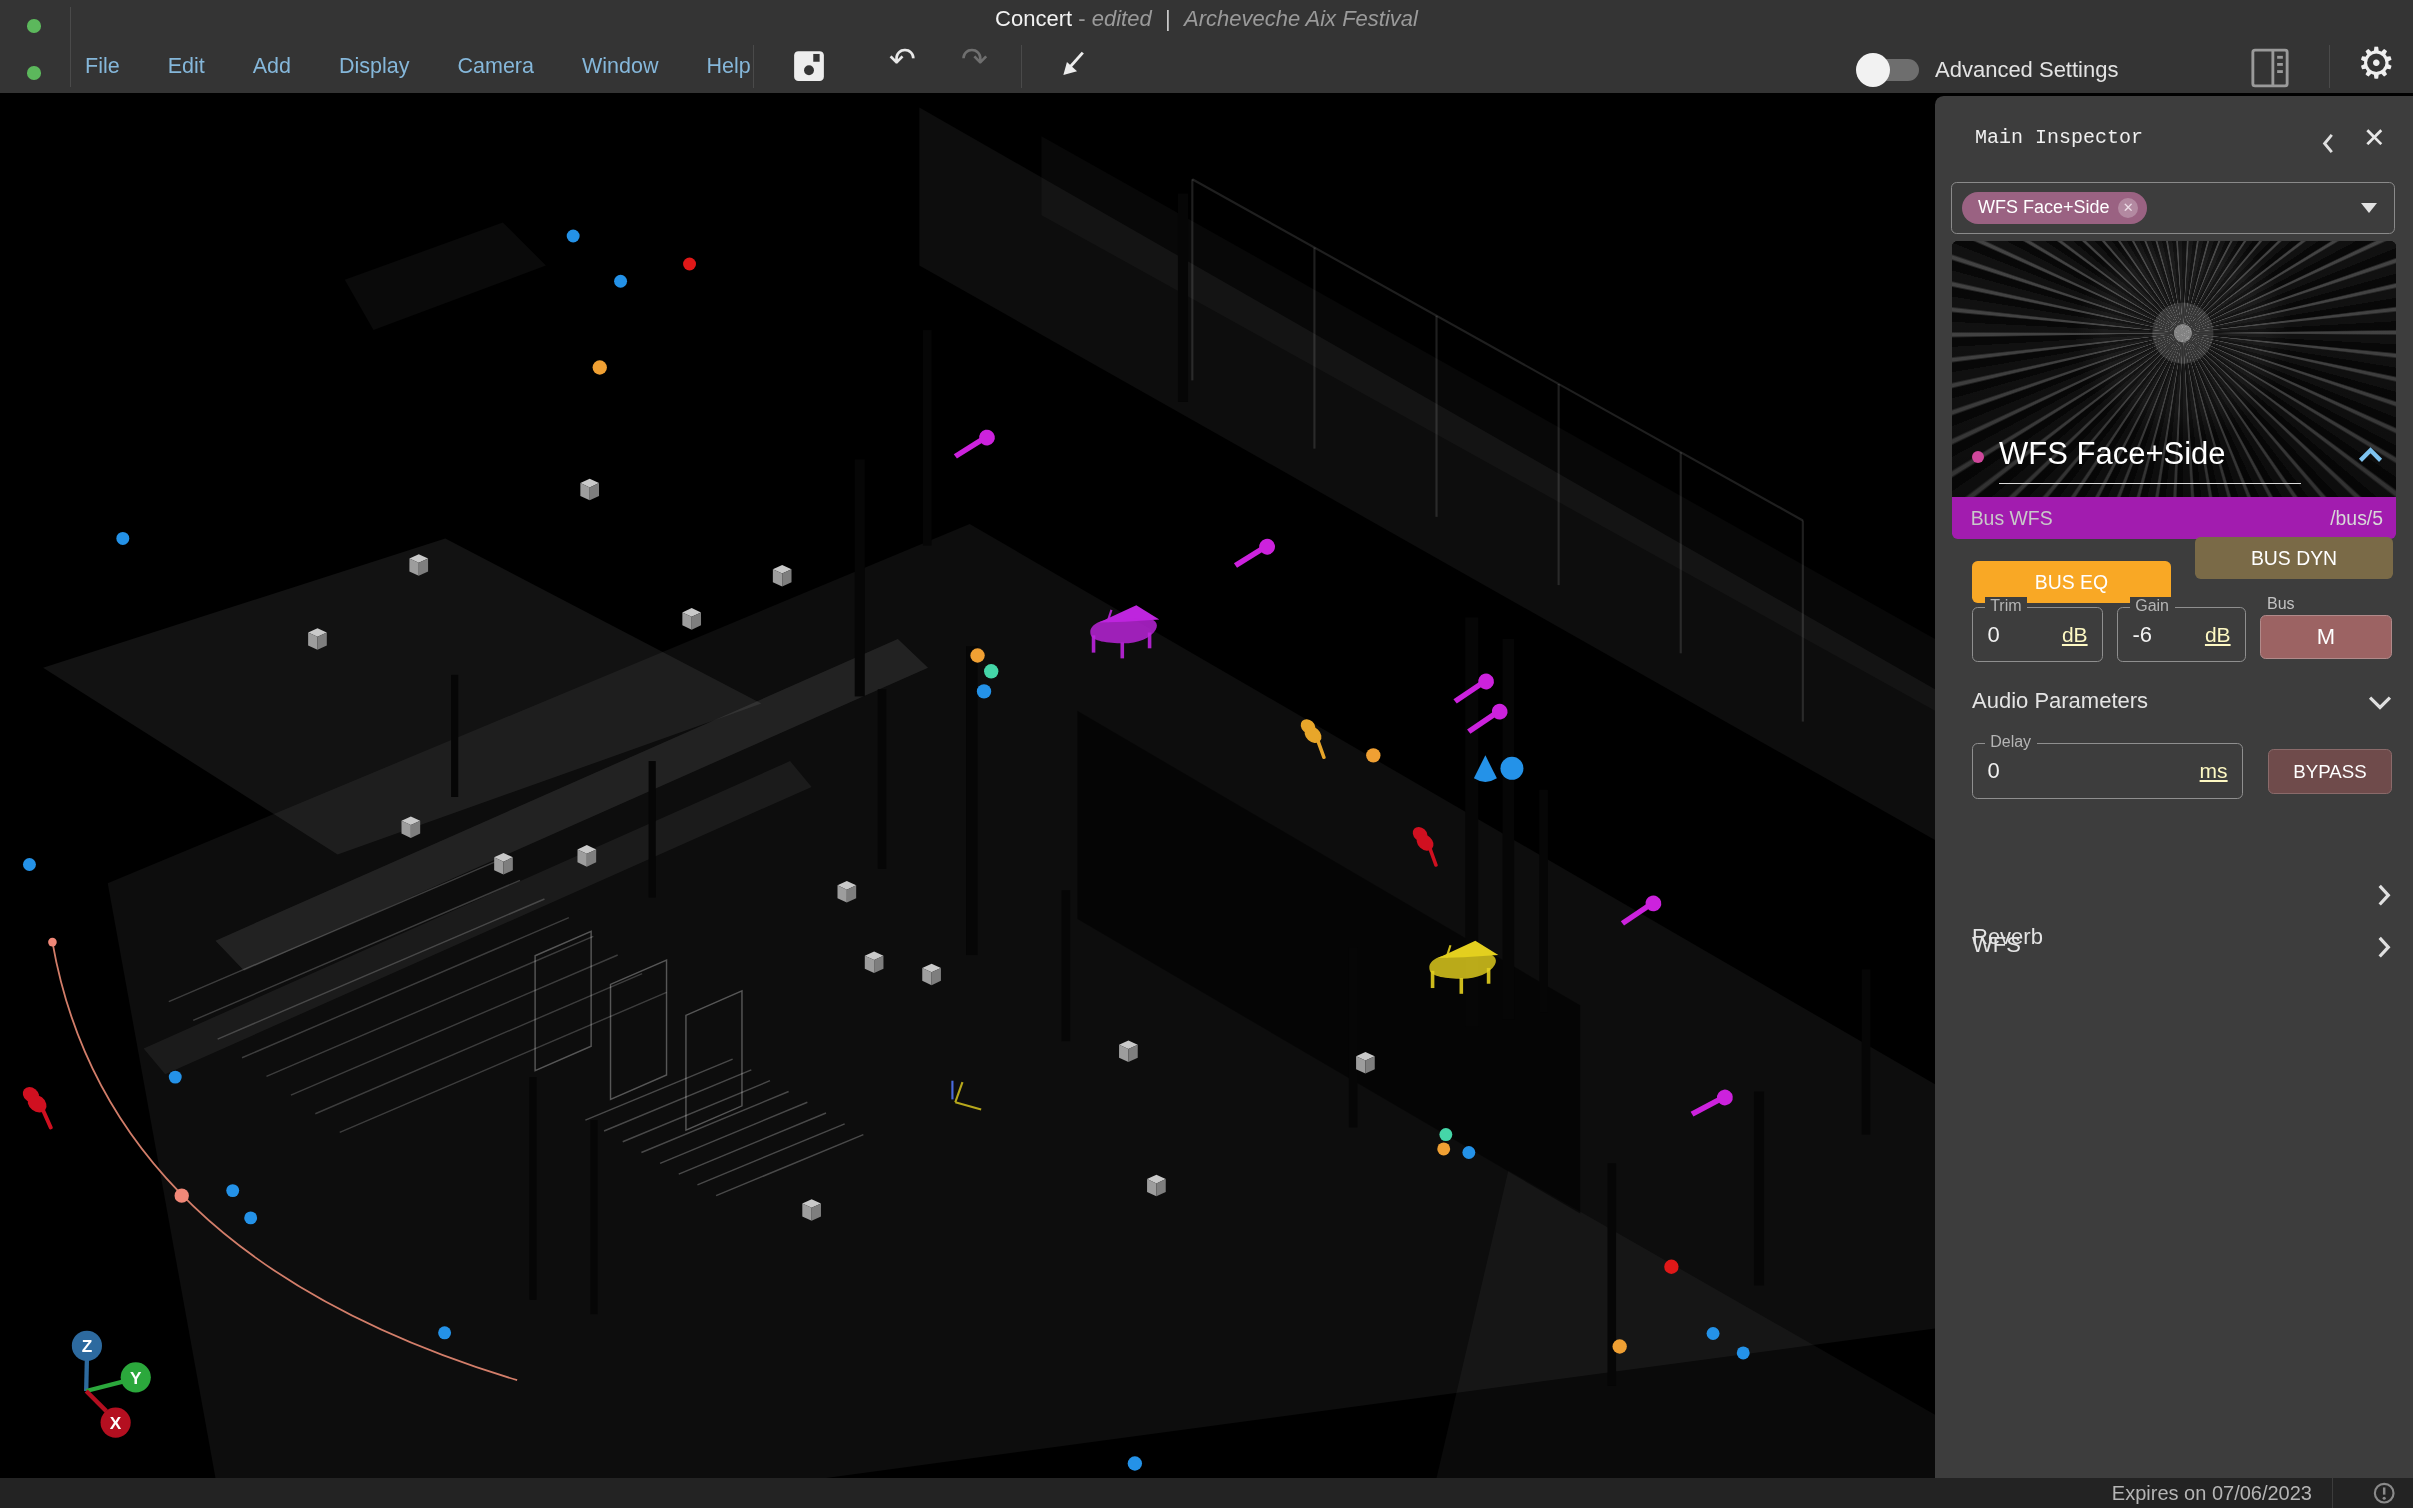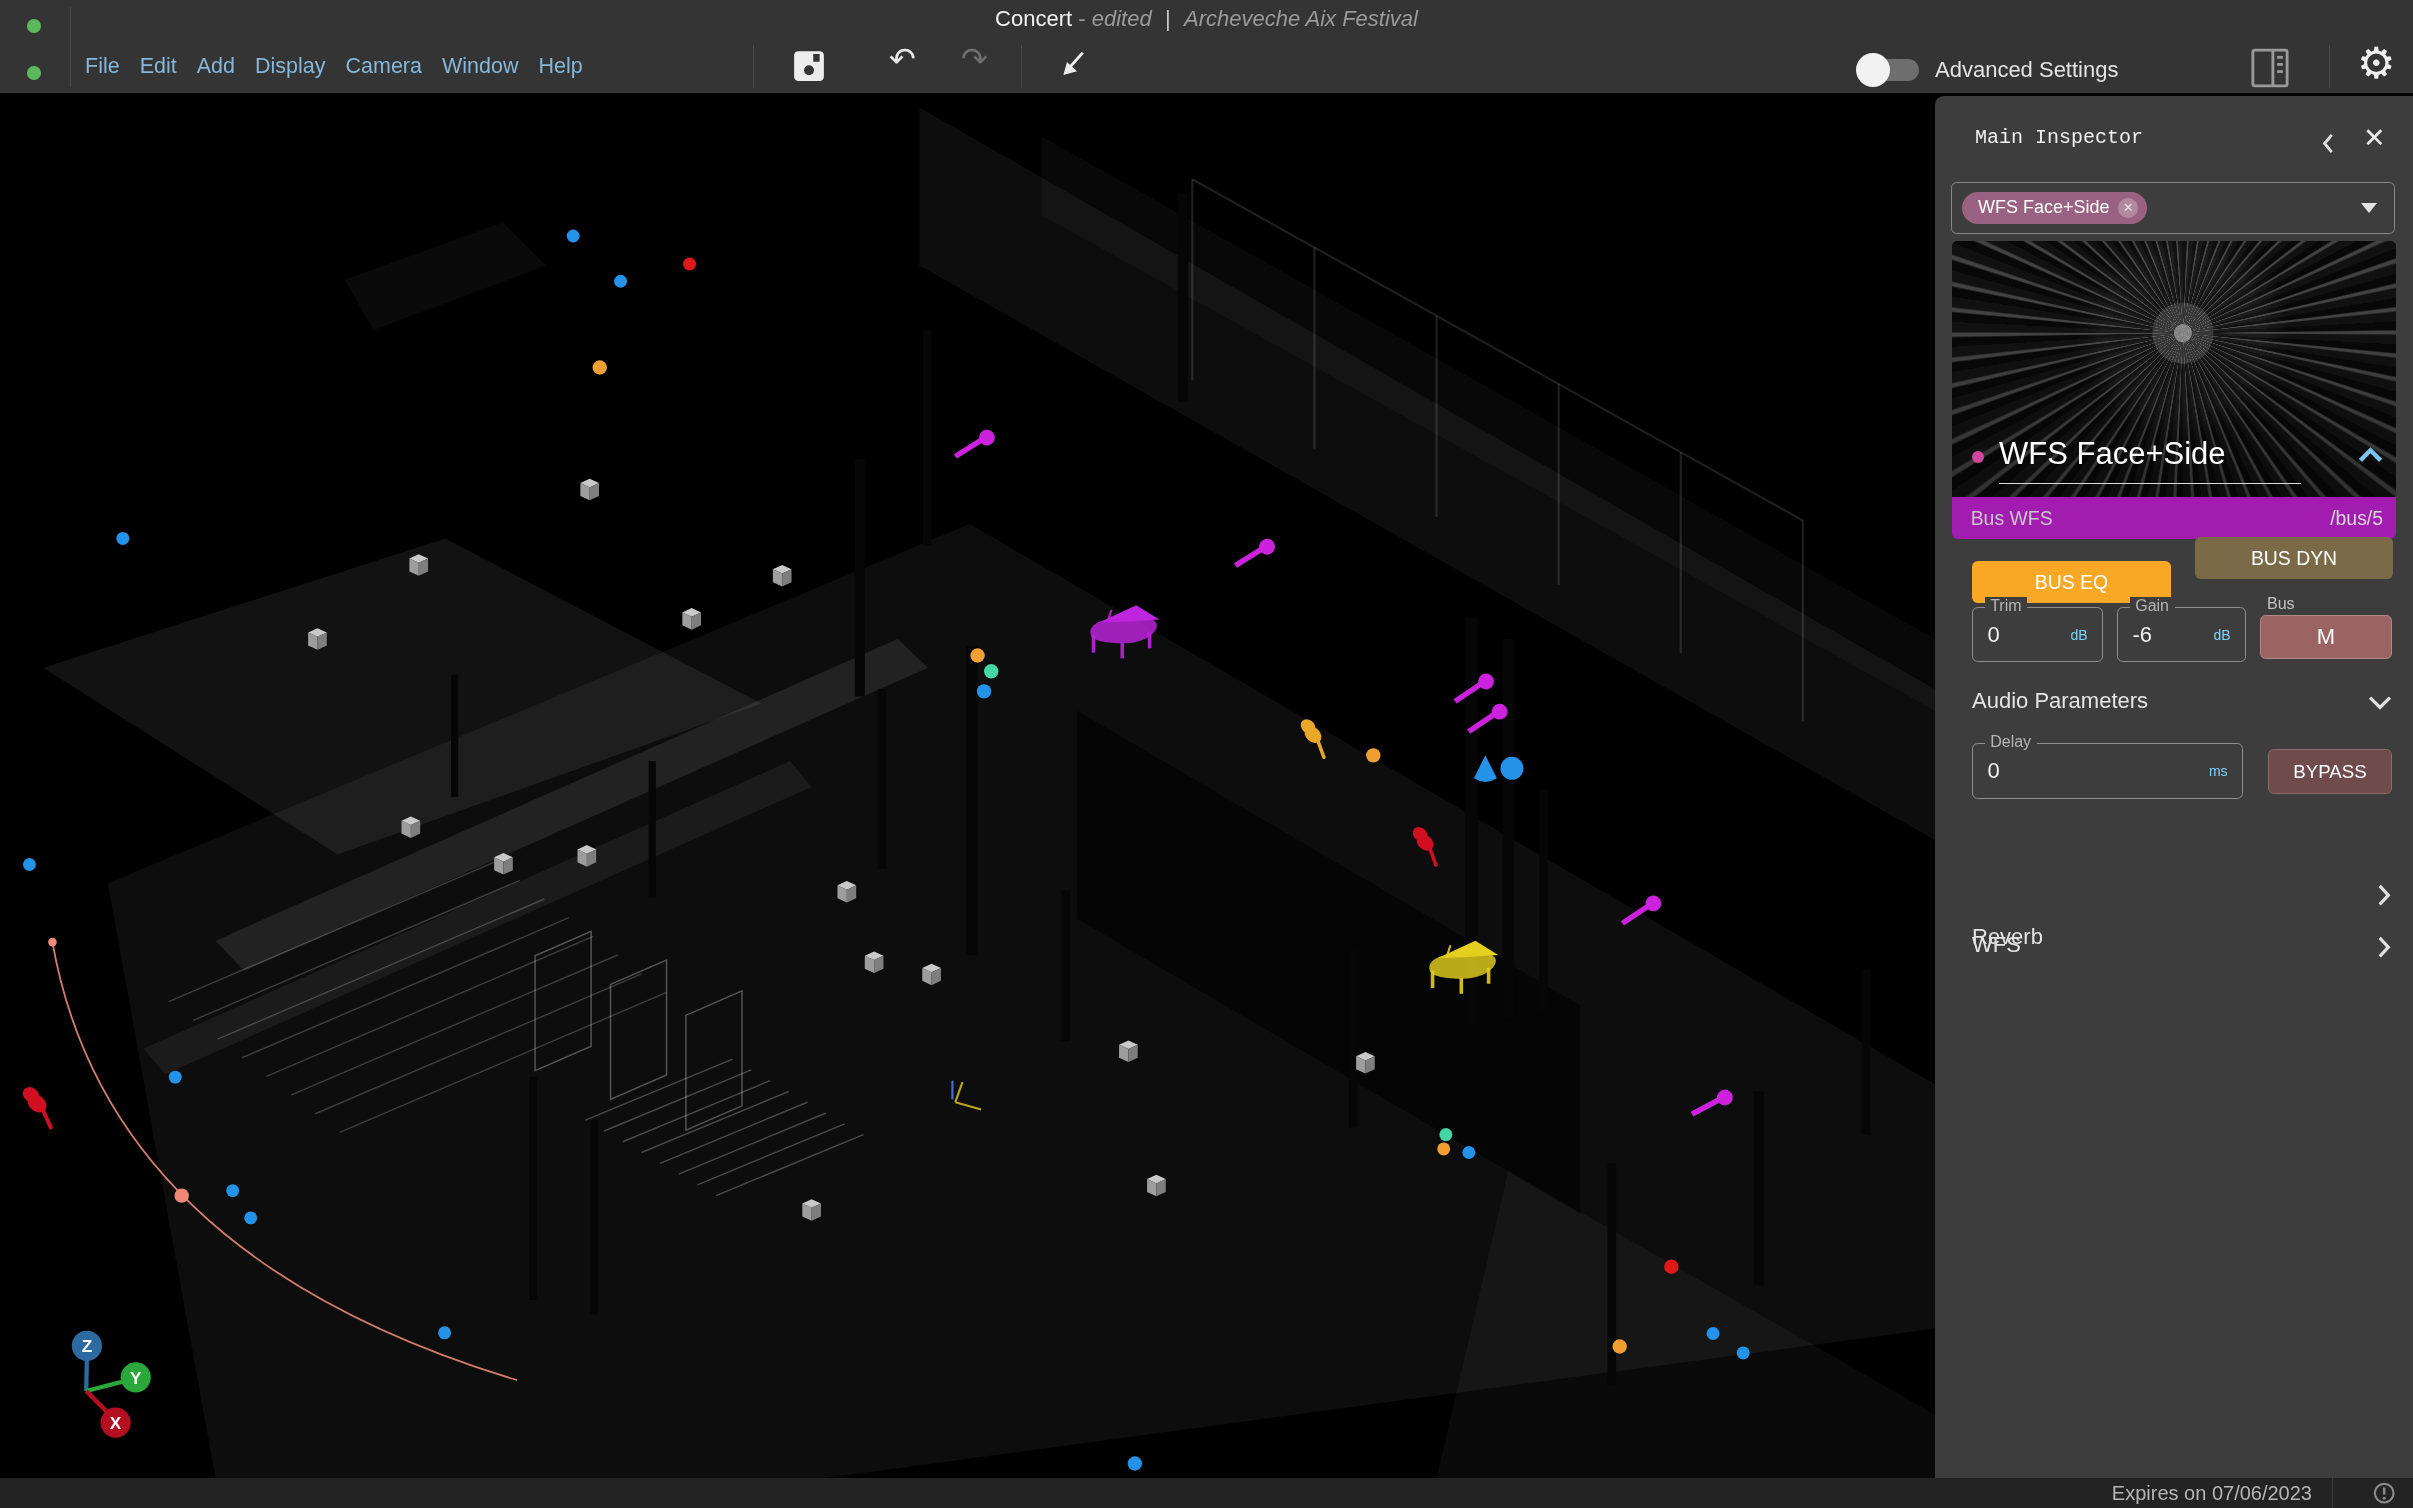--- a/index.html
+++ b/index.html
@@ -7,21 +7,21 @@
        font-family:"Liberation Sans",sans-serif;-webkit-font-smoothing:antialiased;}
 
   
   .topbar{position:absolute;left:0;top:0;width:2413px;height:93px;background:#343434;}
   .win-title{position:absolute;left:0;right:0;top:5.7px;text-align:center;font-size:22px;color:#f2f2f2;}
   .win-title .dim{color:#9a9a9a;}
   .win-title .it{font-style:italic;color:#9a9a9a;}
   .win-title .bar{color:#c8c8c8;margin:0 7.2px;font-style:normal;}
   .led{position:absolute;left:27px;width:13.6px;height:13.6px;border-radius:50%;background:var(--led-green);}
   .vdiv{position:absolute;width:1.4px;background:#4a4a4a;}
-  .menus{position:absolute;left:85px;top:43px;height:47px;display:flex;gap:20px;align-items:center;
+  .menus{position:absolute;left:85px;top:43px;height:47px;display:flex;gap:48px;align-items:center;
          font-size:21.5px;color:var(--menu-blue);}
   .menus span{cursor:default;}
   .tbicon{position:absolute;top:49px;}
   .toggle-track{position:absolute;left:1863px;top:59px;width:56px;height:21.5px;border-radius:11.5px;background:#6e6e6e;}
   .toggle-knob{position:absolute;left:-7.2px;top:-6.5px;width:34px;height:34px;border-radius:50%;background:#f2f2f2;}
   .adv-label{position:absolute;left:1935px;top:57px;font-size:22px;color:#e3e3e3;}
   .gear{position:absolute;left:2357px;top:42px;font-size:43px;color:#efefef;line-height:1;}
 
   
   .viewport{position:absolute;left:0;top:93px;width:1935px;height:1385px;background:#000;}
@@ -53,21 +53,21 @@
   .busbar{left:17px;top:401px;width:444px;height:42px;background:#a21caf;border-radius:0 0 5.7px 5.7px;
           display:flex;align-items:center;justify-content:space-between;padding:0 13px 0 18.7px;box-sizing:border-box;}
   .busbar .l{font-size:19.4px;color:#c9c9c9;}
   .busbar .r{font-size:19.4px;color:#d8d8d8;}
   .btn{display:flex;align-items:center;justify-content:center;border-radius:5.7px;color:#fff;font-size:19.4px;}
   .btn-buseq{left:37px;top:465px;width:199px;height:42px;background:var(--accent-orange);}
   .btn-busdyn{left:260px;top:441px;width:198px;height:42px;background:var(--bus-dyn-brown);}
   .fieldset{border:1.4px solid #8f8f8f;border-radius:5.7px;box-sizing:border-box;padding-left:44px;}
   .legend{position:absolute;top:-10.8px;left:11.5px;background:#3d3d3d;padding:0 5.7px;font-size:16px;color:#b5b5b5;}
   .fs-val{position:absolute;left:14.4px;top:50%;transform:translateY(-50%);font-size:22px;color:#f2f2f2;}
-  .fs-unit{position:absolute;right:14.4px;top:50%;transform:translateY(-50%);font-size:14px;color:#7dd3fc;}
+  .fs-unit{position:absolute;right:14.4px;top:50%;transform:translateY(-50%);font-size:21px;color:#fef9c3;text-decoration:underline;}
   .fs-trim{left:37px;top:511px;width:131px;height:55px;}
   .fs-gain{left:182px;top:511px;width:129px;height:55px;}
   .bus-label{left:332px;top:499px;font-size:16px;color:#c2c2c2;}
   .btn-busm{left:325px;top:519px;width:130px;height:42px;background:var(--bus-m-rose);border:0.7px solid #b08a8a;font-size:22px;}
   .sec-head{font-size:22px;color:#e4e4e4;}
   .audio-head{left:37px;top:592px;}
   .fs-delay{left:37px;top:647px;width:271px;height:56px;}
   .btn-bypass{left:333px;top:653px;width:122px;height:43px;background:var(--bypass-maroon);border:0.7px solid #8a6a6a;font-size:18.7px;}
   .btn-mon{left:37px;top:723px;width:417px;height:45px;background:var(--accent-orange);}
   .row-reverb{left:37px;top:828px;}

